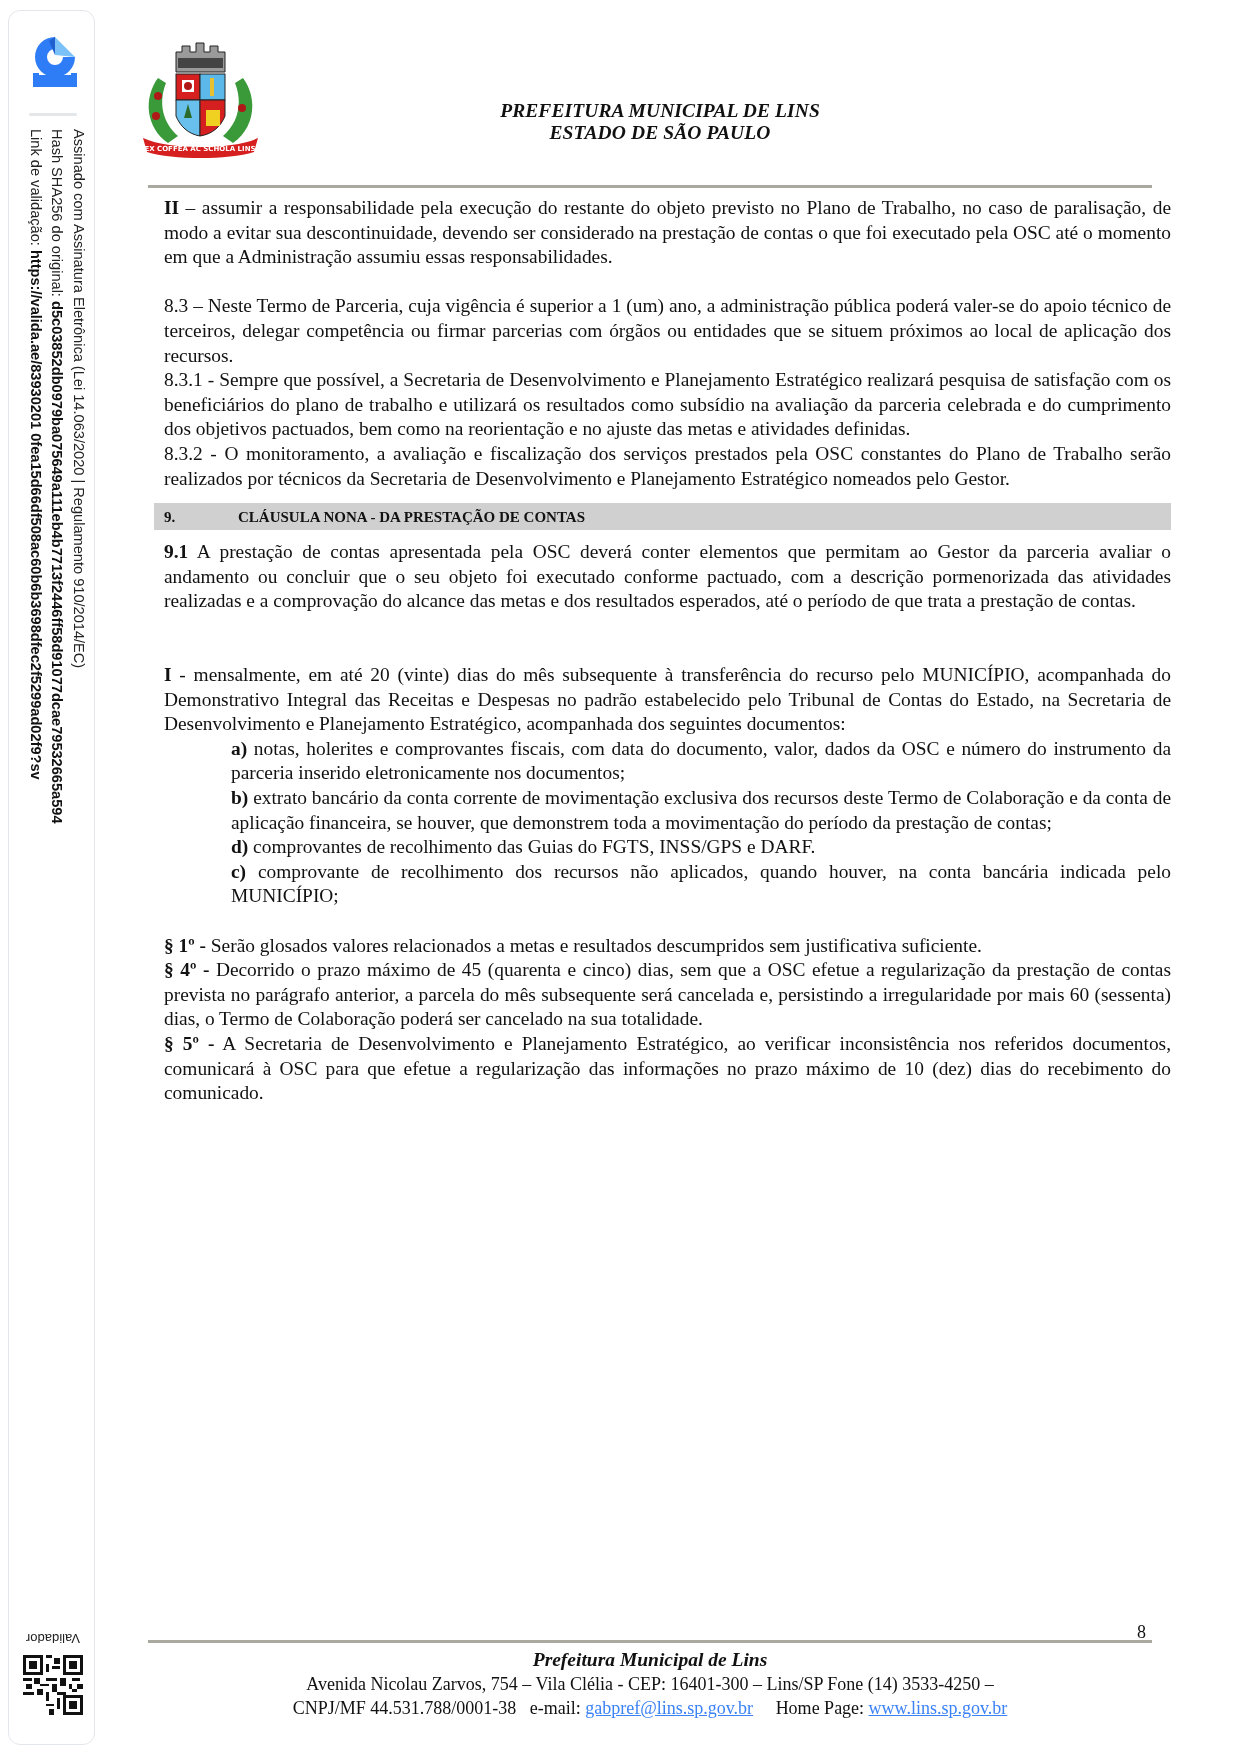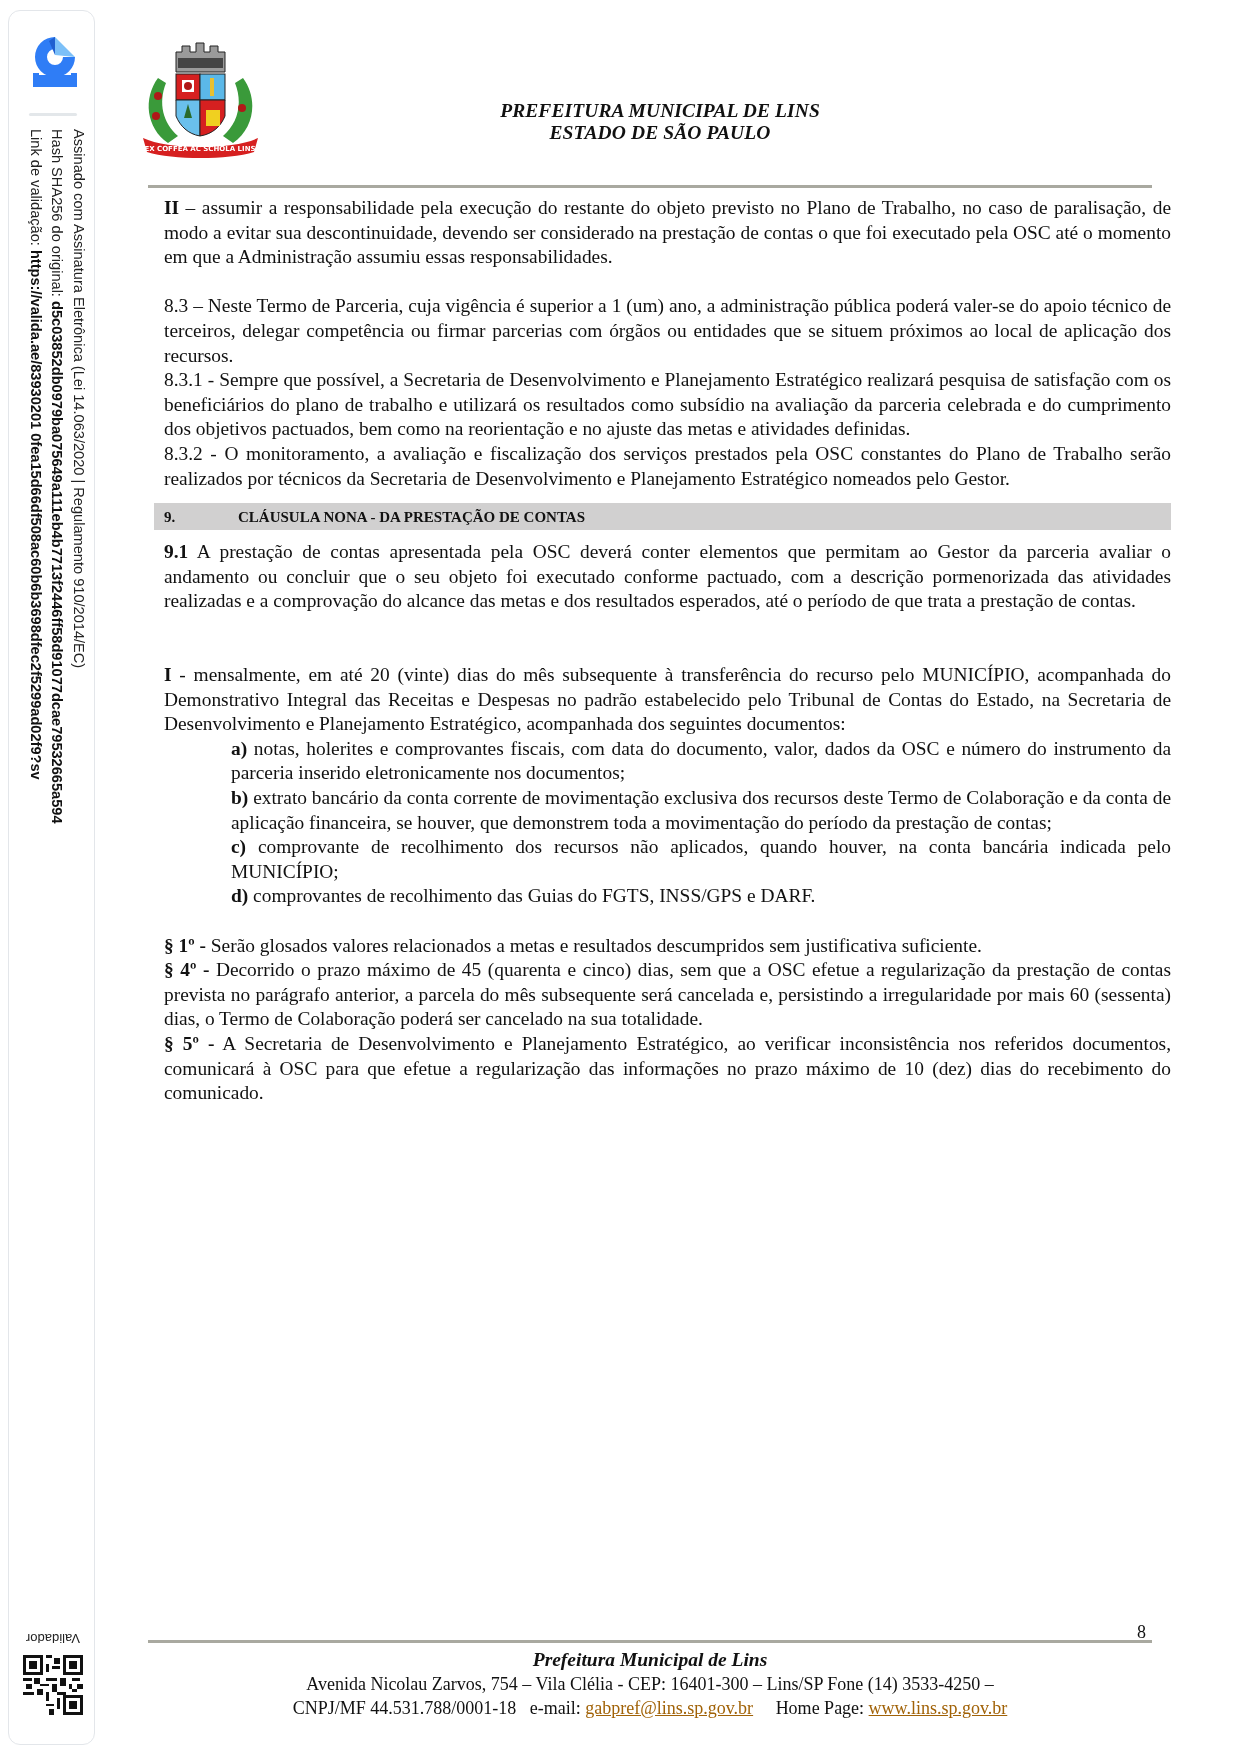--- a/index.html
+++ b/index.html
@@ -35,21 +35,21 @@
   .ind { padding-left:67px; }
   .sec-bar { margin:12px 0 0 -10px; width:1017px; height:27px; background:#d1d0d0;
              font-weight:bold; font-size:15px; line-height:28px; box-sizing:border-box; padding-left:10px; }
   .sec-num { display:inline-block; width:74px; }
 
   
   .ftr-rule { position:absolute; left:148px; top:1640px; width:1004px; height:3px; background:#a9a9a0; }
   .page-num { position:absolute; left:1137px; top:1622px; font-size:18px; }
   .ftr { position:absolute; left:148px; top:1648px; width:1004px; text-align:center; font-size:18px; line-height:24px; }
   .ftr-title { font-style:italic; font-weight:bold; font-size:19.5px; }
-  .ftr a { color:#a16207; text-decoration:underline;text-align:center; }
+  .ftr a { color:#3b82f6; text-decoration:underline;text-align:center; }
 </style>
 </head>
 <body>
 
 <div class="sidebar">
   <svg class="sb-logo" viewBox="0 0 52 56">
     <path d="M26 4 A20 20 0 1 0 46 24 L34 24 A8 8 0 1 1 26 16 Z" fill="#2f7df6"></path>
     <path d="M26 4 L26 22 L46 24 Z" fill="#7cc0f8"></path>
     <path d="M26 4 L26 22 L20 8 Z" fill="#1f5fd0"></path>
     <rect x="4" y="42" width="44" height="12" fill="#2f7df6"></rect>
@@ -148,30 +148,30 @@
   </div>
   <div class="gap-s"></div>
 
   <p><b>9.1</b><span> A prestação de contas apresentada pela OSC deverá conter elementos que permitam ao Gestor da parceria avaliar o andamento ou concluir que o seu objeto foi executado conforme pactuado, com a descrição pormenorizada das atividades realizadas e a comprovação do alcance das metas e dos resultados esperados, até o período de que trata a prestação de contas.</span></p>
   <div class="gap"></div>
   <div class="gap"></div>
   <p><b>I</b><span> - mensalmente, em até 20 (vinte) dias do mês subsequente à transferência do recurso pelo MUNICÍPIO, acompanhada do Demonstrativo Integral das Receitas e Despesas no padrão estabelecido pelo Tribunal de Contas do Estado, na Secretaria de Desenvolvimento e Planejamento Estratégico, acompanhada dos seguintes documentos:</span></p>
 
   <p class="ind"><b>a)</b><span> notas, holerites e comprovantes fiscais, com data do documento, valor, dados da OSC e número do instrumento da parceria inserido eletronicamente nos documentos;</span></p>
   <p class="ind"><b>b)</b><span> extrato bancário da conta corrente de movimentação exclusiva dos recursos deste Termo de Colaboração e da conta de aplicação financeira, se houver, que demonstrem toda a movimentação do período da prestação de contas;</span></p>
+  <p class="ind"><b>d)</b><span> comprovantes de recolhimento das Guias do FGTS, INSS/GPS e DARF.</span></p>
   <p class="ind"><b>c)</b><span> comprovante de recolhimento dos recursos não aplicados, quando houver, na conta bancária indicada pelo MUNICÍPIO;</span></p>
-  <p class="ind"><b>d)</b><span> comprovantes de recolhimento das Guias do FGTS, INSS/GPS e DARF.</span></p>
   <div class="gap"></div>
 
   <p><b>§ 1º -</b><span> Serão glosados valores relacionados a metas e resultados descumpridos sem justificativa suficiente.</span></p>
   <p><b>§ 4º -</b><span> Decorrido o prazo máximo de 45 (quarenta e cinco) dias, sem que a OSC efetue a regularização da prestação de contas prevista no parágrafo anterior, a parcela do mês subsequente será cancelada e, persistindo a irregularidade por mais 60 (sessenta) dias, o Termo de Colaboração poderá ser cancelado na sua totalidade.</span></p>
   <p><b>§ 5º -</b><span> A Secretaria de Desenvolvimento e Planejamento Estratégico, ao verificar inconsistência nos referidos documentos, comunicará à OSC para que efetue a regularização das informações no prazo máximo de 10 (dez) dias do recebimento do comunicado.</span></p>
 </div>
 
 <div class="page-num">8</div>
 <div class="ftr-rule"></div>
 <div class="ftr">
   <div class="ftr-title">Prefeitura Municipal de Lins</div>
   <div>Avenida Nicolau Zarvos, 754 – Vila Clélia - CEP: 16401-300 – Lins/SP Fone (14) 3533-4250 –</div>
   <div>
-    <span>CNPJ/MF 44.531.788/0001-18</span>&nbsp;&nbsp;&nbsp;<span>e-mail: </span><a>gabpref@lins.sp.gov.br</a>&nbsp;&nbsp;&nbsp;&nbsp;&nbsp;<span>Home Page: </span><a>www.lins.sp.gov.br</a>
+    <span>CNPJ/MF 44.531.788/0001-38</span>&nbsp;&nbsp;&nbsp;<span>e-mail: </span><a>gabpref@lins.sp.gov.br</a>&nbsp;&nbsp;&nbsp;&nbsp;&nbsp;<span>Home Page: </span><a>www.lins.sp.gov.br</a>
   </div>
 </div>
 
 </body></html>

